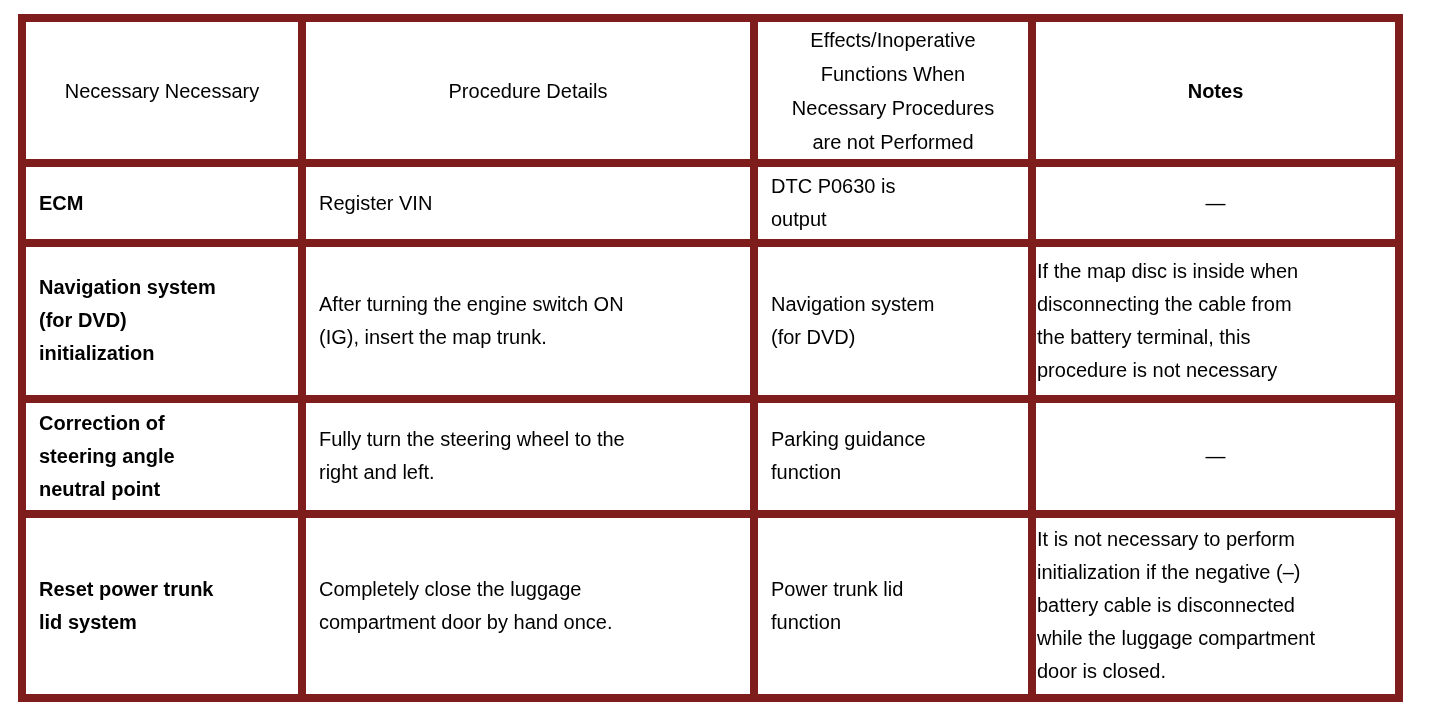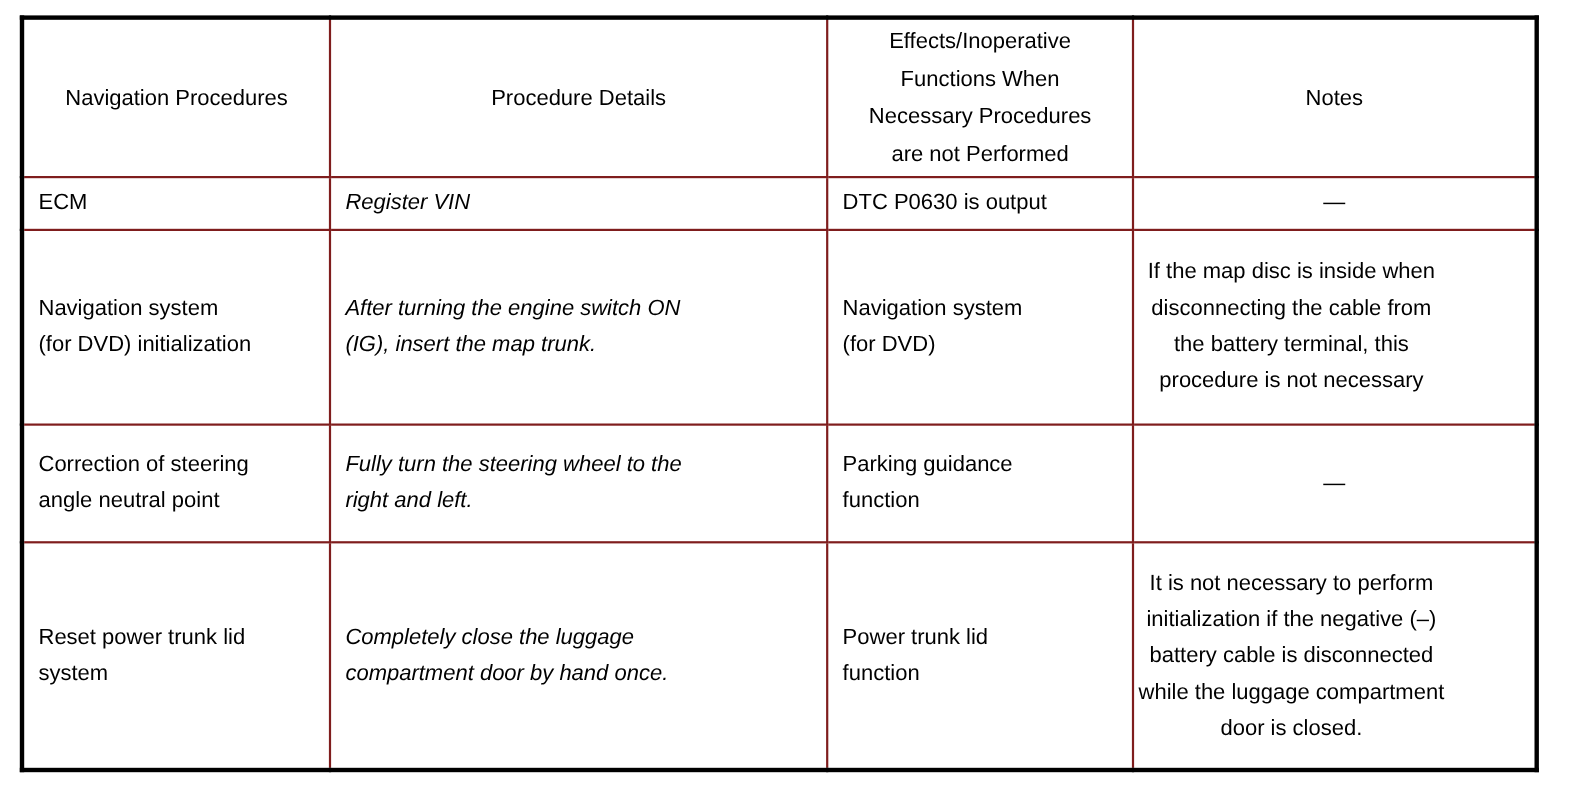--- a/index.html
+++ b/index.html
@@ -22,39 +22,39 @@
     left: 18px;
     top: 14px;
     width: 1377px;
     height: 688px;
     border-collapse: collapse;
     table-layout: fixed;
     border: 4px solid #000000;
     background: #ffffff;
   }
   th, td {
-    border: 2px solid #7f1d1d;
+    border: 8px solid #7f1d1d;
     vertical-align: middle;
     overflow: hidden;
     font-weight: normal;
   }
   th {
     text-align: center;
     line-height: 34px;
   }
   th.c1 { padding: 0 30px; }
   th.c2 { padding: 0 10px; }
   th.c3 { padding: 0 31px; }
-  th.c4 { padding: 0 10px; }
+  th.c4 { padding: 0 10px; font-weight: bold; }
 
   td { text-align: left; }
-  td.c1 { padding-left: 13px; padding-right: 69px; }
-  td.c2 { padding-left: 13px; padding-right: 97px; font-style: italic; }
+  td.c1 { padding-left: 13px; padding-right: 69px; font-weight: bold; }
+  td.c2 { padding-left: 13px; padding-right: 97px; }
   td.c3 { padding-left: 13px; padding-right: 73px; margin-top: 40px; }
-  td.c4 { padding-right: 79px; text-align: center; }
+  td.c4 { padding-right: 79px; }
   td.dash {
     padding: 0;
     text-align: center;
   }
   ol.steps {
     margin: 0;
     padding-left: 28px;
   }
   ol.steps li {
     padding-left: 2px;
@@ -72,21 +72,21 @@
 <div class="page">
   <table class="proc-table">
     <colgroup>
       <col style="width:280px">
       <col style="width:452px">
       <col style="width:278px">
       <col style="width:367px">
     </colgroup>
     <thead>
       <tr class="hrow">
-        <th class="c1">Navigation Procedures</th>
+        <th class="c1">Necessary Necessary</th>
         <th class="c2">Procedure Details</th>
         <th class="c3">Effects/Inoperative Functions When Necessary Procedures are not Performed</th>
         <th class="c4">Notes</th>
       </tr>
     </thead>
     <tbody>
       <tr class="row-0">
         <td class="c1">ECM</td>
         <td class="c2">Register VIN</td>
         <td class="c3">DTC P0630 is output</td>

